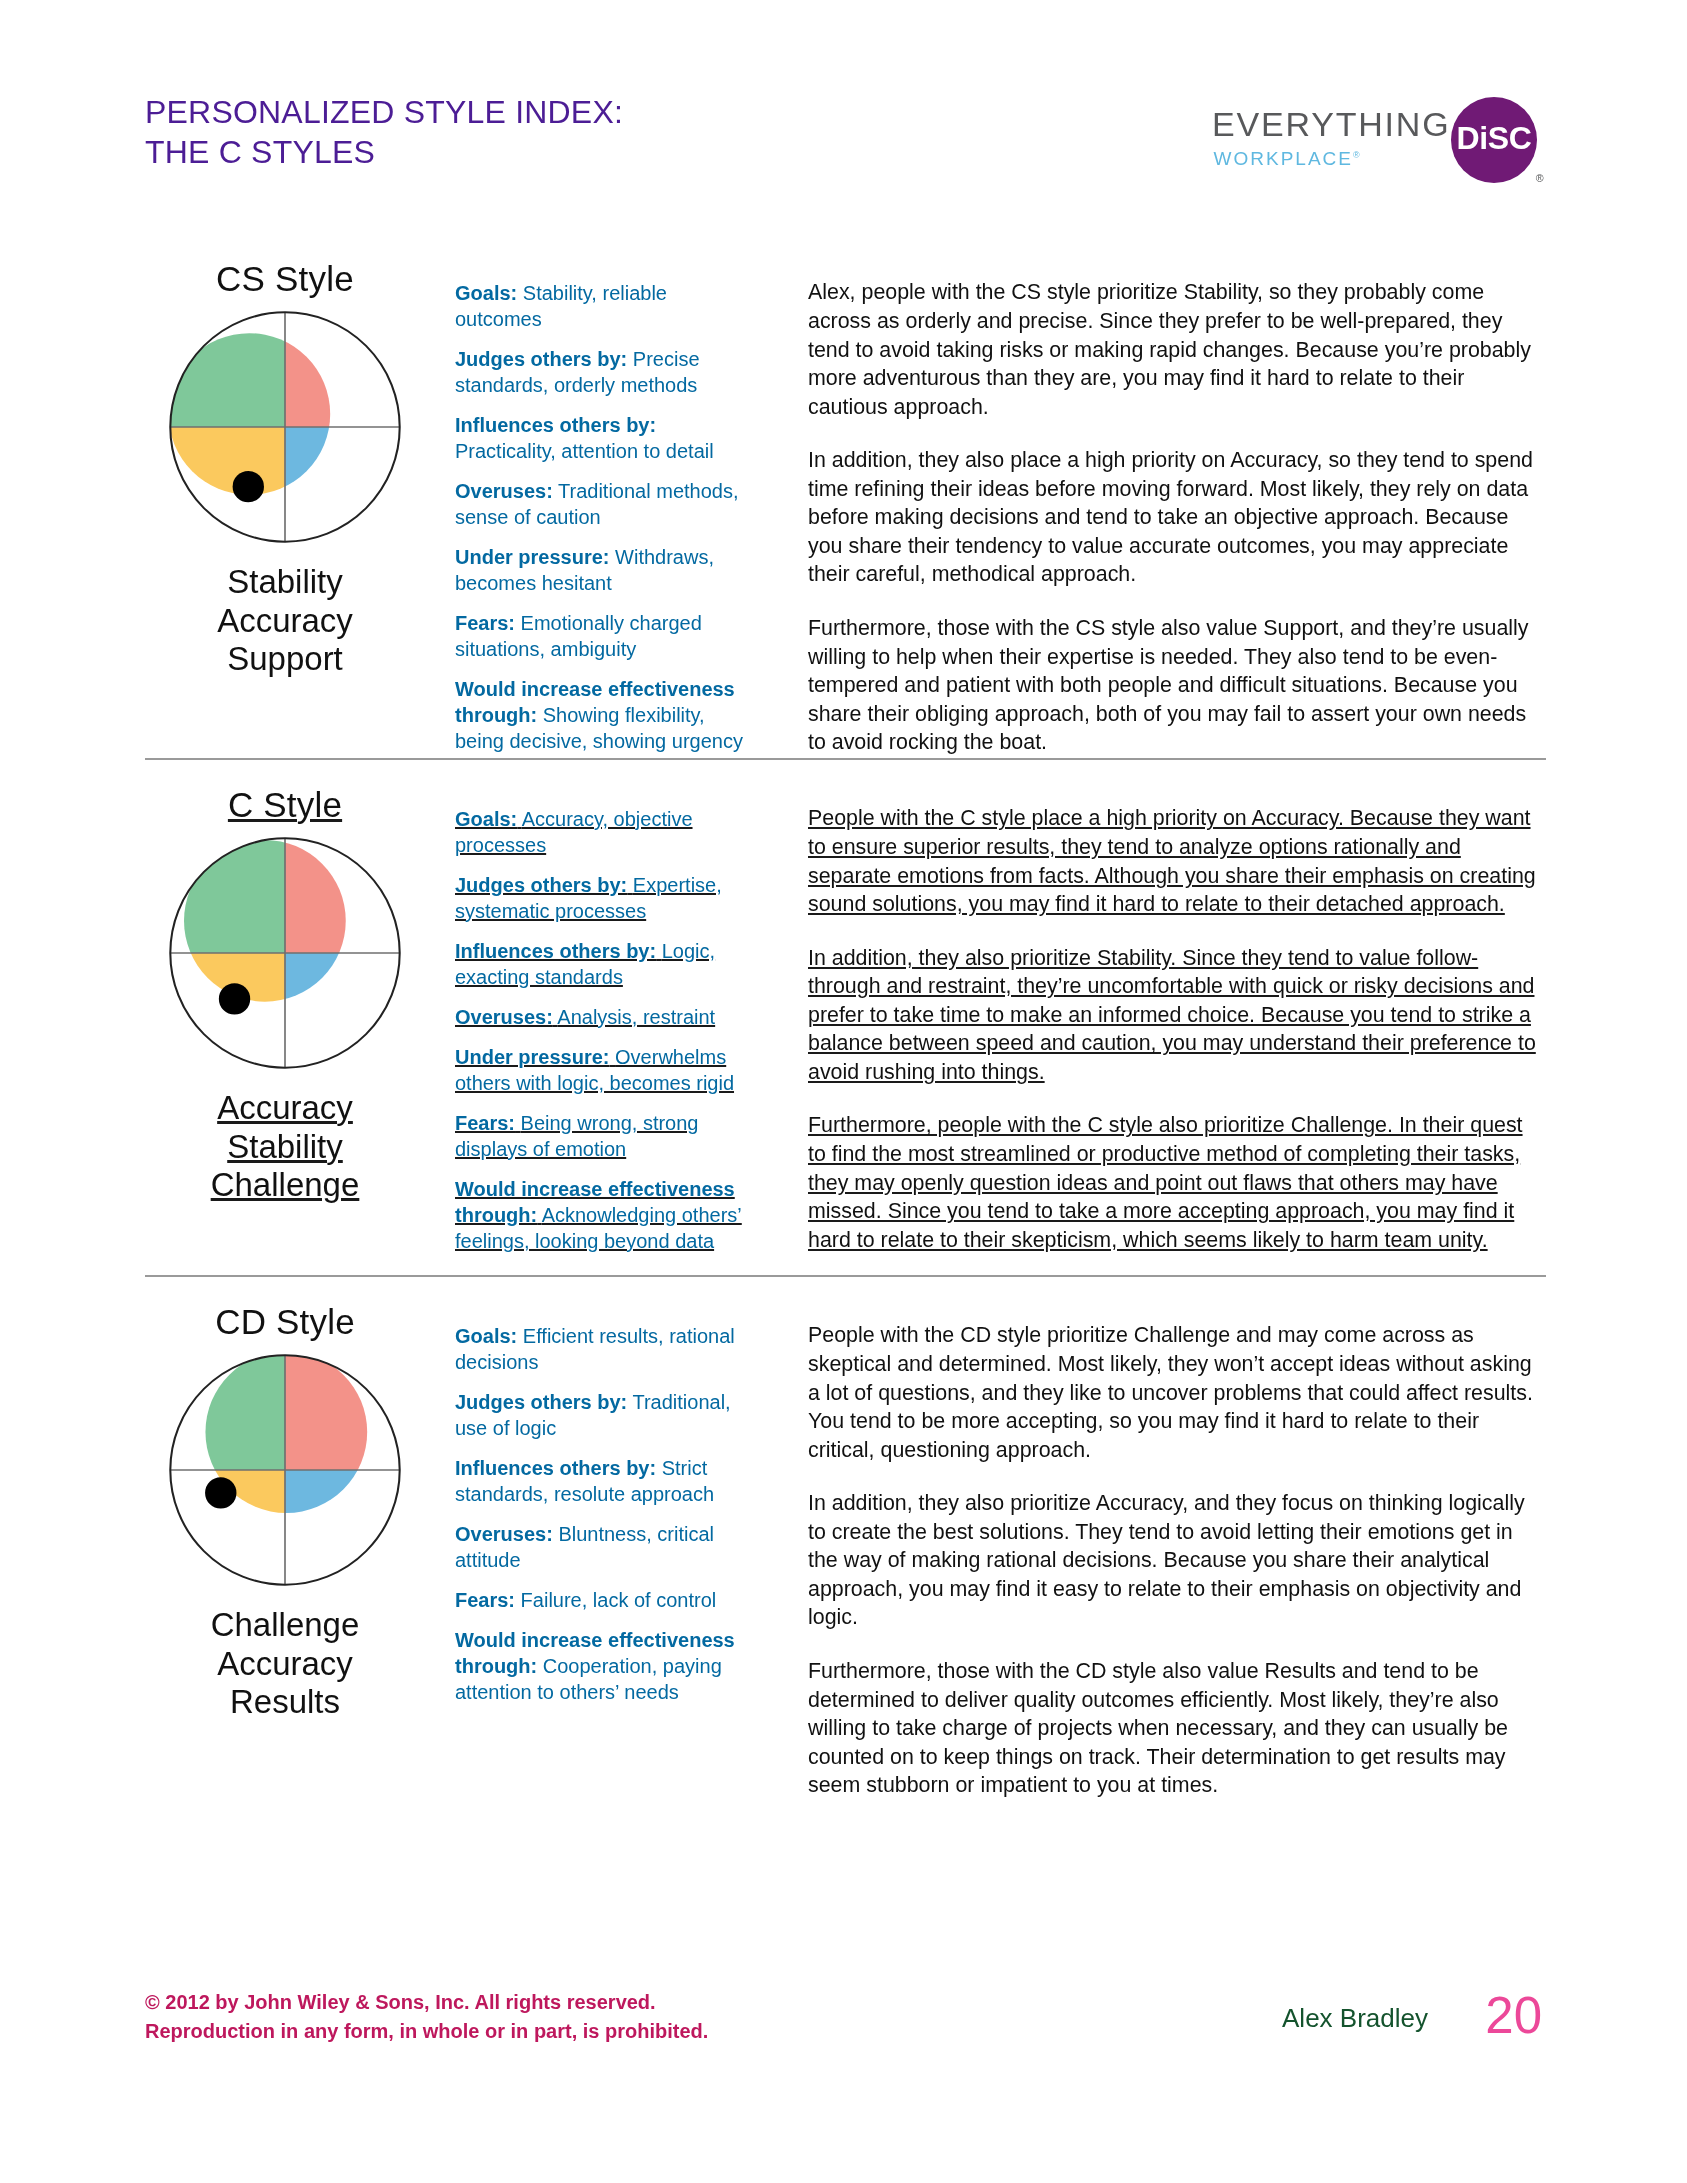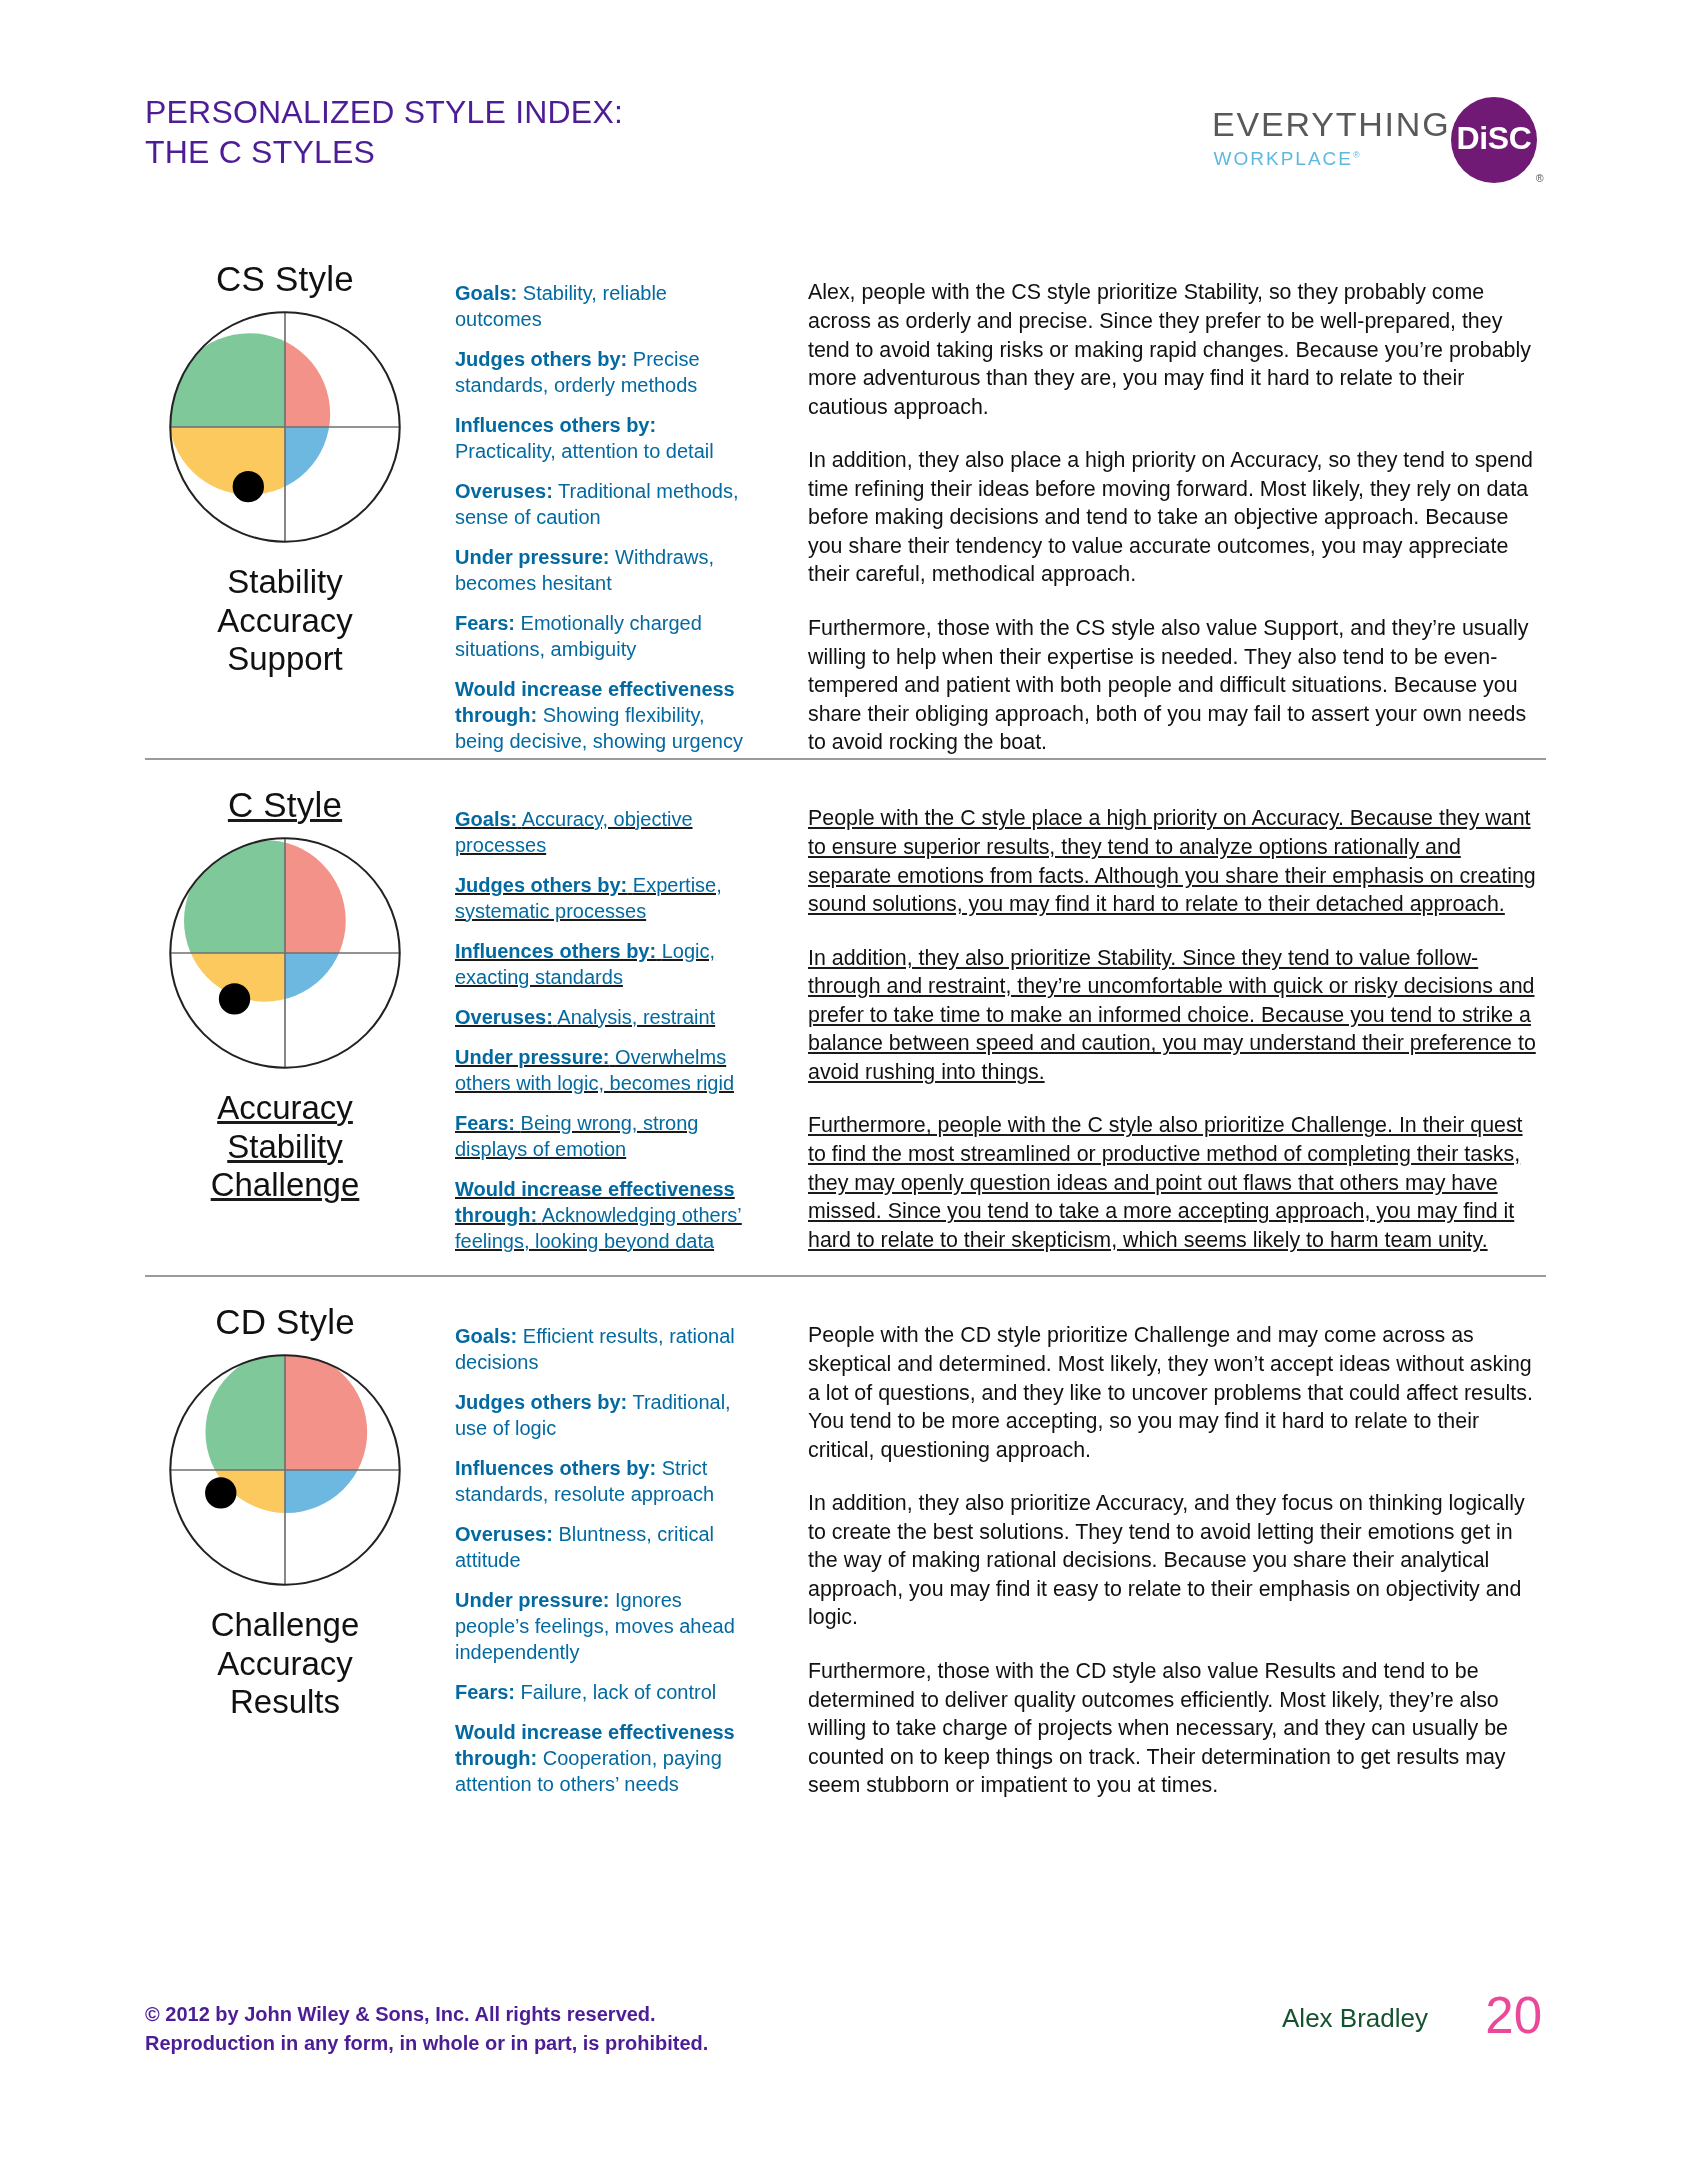--- a/index.html
+++ b/index.html
@@ -174,24 +174,24 @@
   .footer {
     position: absolute;
     left: 145px;
     right: 145px;
     bottom: 104px;
     height: 91px;
   }
   .copyright {
     position: absolute;
     left: 0;
-    top: 12px;
+    top: 0;
     font-size: 20px;
     line-height: 1.45;
-    color: #4c1d95;
+    color: #be185d;
     font-weight: 700;
   }
   .copyright div { white-space: nowrap; }
   .footer-name {
     position: absolute;
     right: 114px;
     top: 15px;
     font-size: 26px;
     color: #14532d;
   }
@@ -386,21 +386,20 @@
         <div>Challenge</div>
         <div>Accuracy</div>
         <div>Results</div>
       </div>
     </div>
     <div class="col-attrs">
       <div class="attr"><b>Goals:</b> <span>Efficient results, rational decisions</span></div>
       <div class="attr"><b>Judges others by:</b> <span>Traditional, use of logic</span></div>
       <div class="attr"><b>Influences others by:</b> <span>Strict standards, resolute approach</span></div>
       <div class="attr"><b>Overuses:</b> <span>Bluntness, critical attitude</span></div>
-      <div class="attr"><b>Under pressure:</b> <span>Ignores people’s feelings, moves ahead independently</span></div>
       <div class="attr"><b>Fears:</b> <span>Failure, lack of control</span></div>
       <div class="attr"><b>Would increase effectiveness through:</b> <span>Cooperation, paying attention to others’ needs</span></div>
     </div>
     <div class="col-text">
       <p class="para">People with the CD style prioritize Challenge and may come across as skeptical and determined. Most likely, they won’t accept ideas without asking a lot of questions, and they like to uncover problems that could affect results. You tend to be more accepting, so you may find it hard to relate to their critical, questioning approach.</p>
       <p class="para">In addition, they also prioritize Accuracy, and they focus on thinking logically to create the best solutions. They tend to avoid letting their emotions get in the way of making rational decisions. Because you share their analytical approach, you may find it easy to relate to their emphasis on objectivity and logic.</p>
       <p class="para">Furthermore, those with the CD style also value Results and tend to be determined to deliver quality outcomes efficiently. Most likely, they’re also willing to take charge of projects when necessary, and they can usually be counted on to keep things on track. Their determination to get results may seem stubborn or impatient to you at times.</p>
     </div>
   </div>
 

